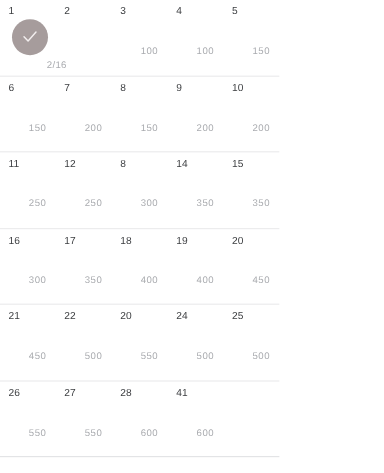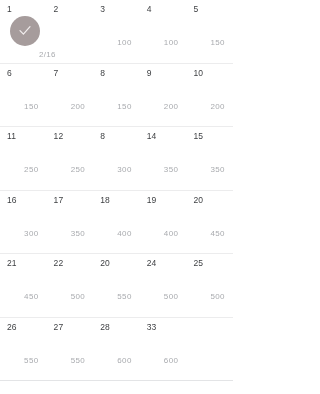--- a/index.html
+++ b/index.html
@@ -221,17 +221,17 @@
       </div>
       <div class="cal-cell">
         <span class="day-number">27</span>
         <div class="cell-value">550</div>
       </div>
       <div class="cal-cell">
         <span class="day-number">28</span>
         <div class="cell-value">600</div>
       </div>
       <div class="cal-cell">
-        <span class="day-number">33</span>
+        <span class="day-number">41</span>
         <div class="cell-value">600</div>
       </div>
     </div>
   </div>
 
 </body></html>

